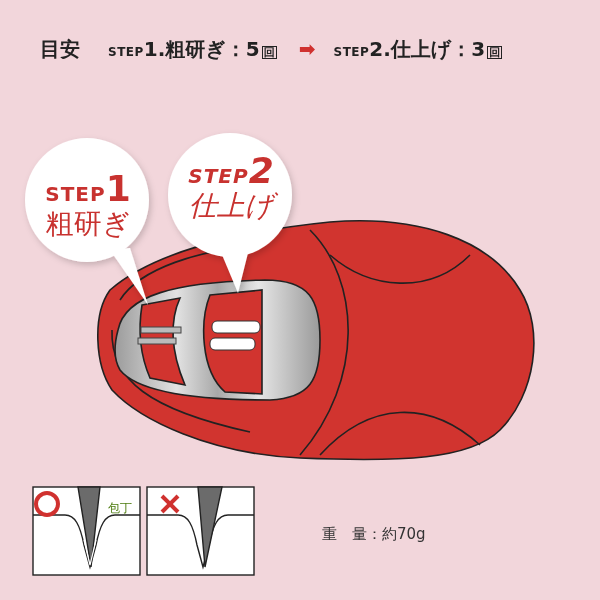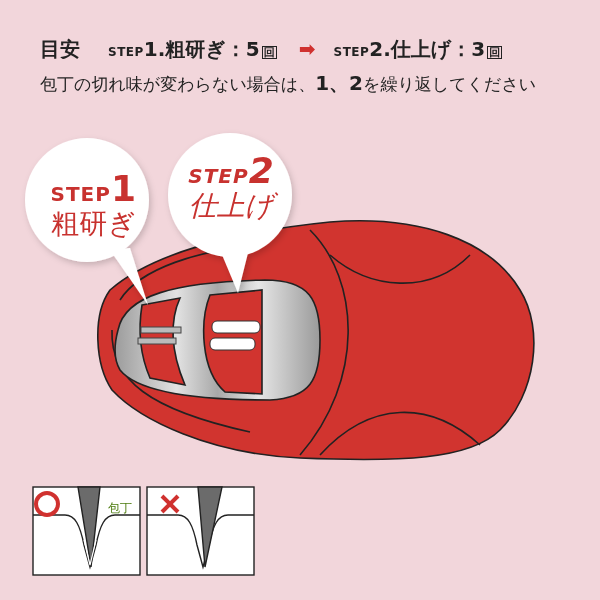--- a/index.html
+++ b/index.html
@@ -33,23 +33,20 @@
     <span class="step-big">：</span>
     <span class="step-big">5</span>
     <span class="kai">回</span>
     <span class="arrow">➡</span>
     <span class="step-sm">STEP</span>
     <span class="step-big">2.</span>
     <span class="step-big">仕上げ</span>
     <span class="step-big">：</span>
     <span class="step-big">3</span>
     <span class="kai">回</span>
-  </div>
-  <div class="row2">
-    <span>包丁の切れ味が変わらない場合は、</span><b>1、2</b><span>を繰り返してください</span>
   </div>
 </div>
 
 <svg class="art" width="600" height="600" viewBox="0 0 600 600">
   <defs>
     <linearGradient id="metal" x1="0" y1="0" x2="1" y2="0">
       <stop offset="0" stop-color="#9c9c9c"></stop>
       <stop offset="0.3" stop-color="#e2e2e2"></stop>
       <stop offset="0.5" stop-color="#a8a8a8"></stop>
       <stop offset="0.7" stop-color="#e6e6e6"></stop>
@@ -100,25 +97,26 @@
     <rect x="147" y="487" width="107" height="88" fill="#fff"></rect>
     <path d="M147 515 L178 515 C188 515 193 525 197 545 L203 567 L209 545 C213 525 218 515 228 515 L254 515" fill="none"></path>
     <path d="M198 487 L222 487 L205 567 Z" fill="#6b6b6b"></path>
   </g>
   <g stroke="#d0312f" stroke-width="4">
     <line x1="162" y1="496" x2="178" y2="512"></line>
     <line x1="178" y1="496" x2="162" y2="512"></line>
   </g>
 </svg>
 
-<div class="bubble-text" style="left:40px;top:168px;width:96px;text-align:right;">
+<div class="bubble-text" style="left:40px;top:168px;width:96px;">
   <span class="st">STEP</span><span class="num">1</span>
   <span class="jp">粗研ぎ</span>
 </div>
 <div class="bubble-text" style="left:183px;top:150px;width:96px;font-style:italic;">
   <span class="st">STEP</span><span class="num">2</span>
   <span class="jp">仕上げ</span>
 </div>
 
 <span class="knife-lbl">包丁</span>
 
 <div class="specs">
+  <div>重　量：約70g</div>
 </div>
 
 </body></html>

